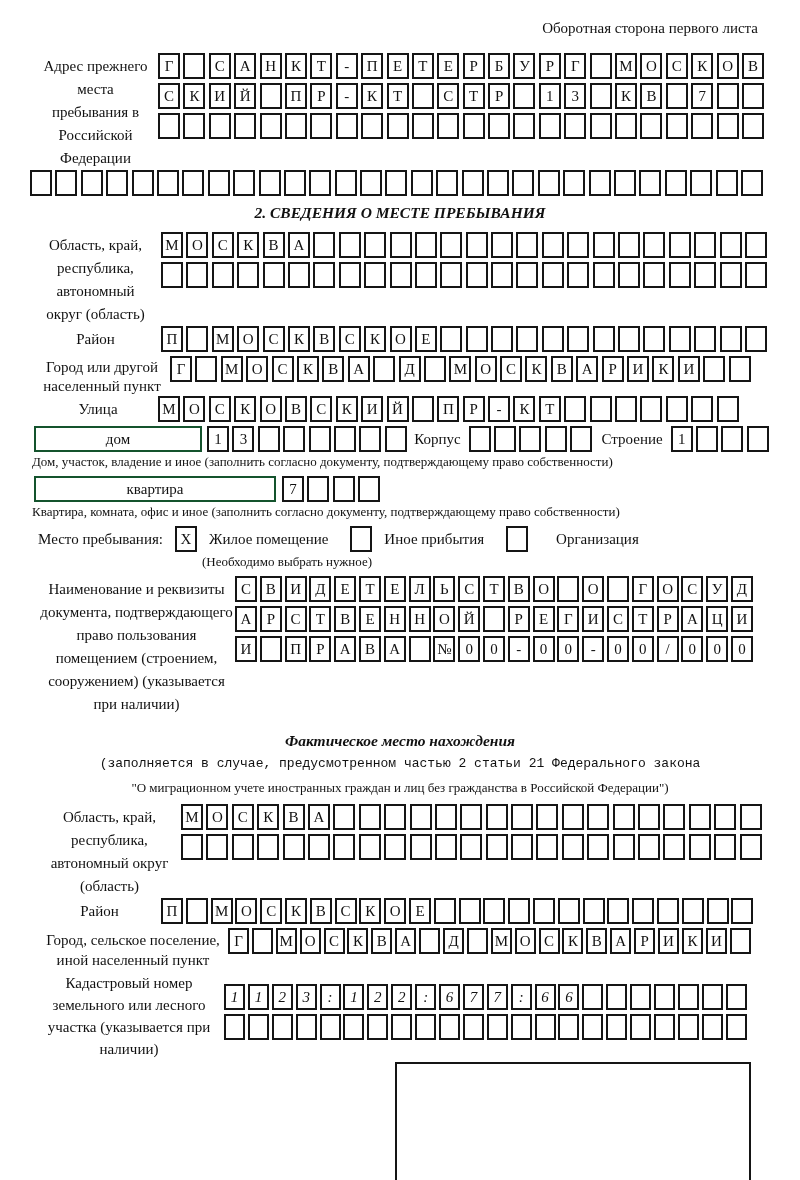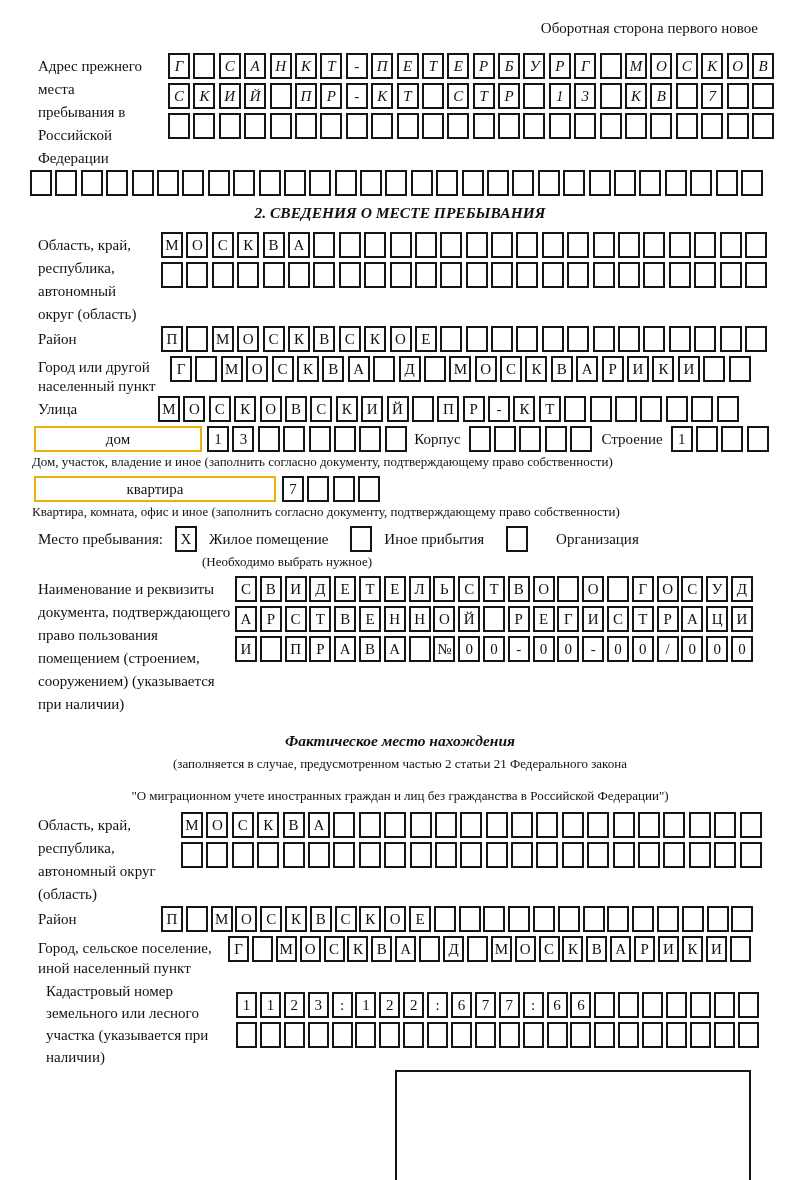--- a/index.html
+++ b/index.html
@@ -16,53 +16,53 @@
     display:inline-block;box-sizing:border-box;
     width:22px;height:26px;margin-right:3.4px;
     border:2px solid #151515;background:#fff;
     font-size:15px;line-height:22px;text-align:center;
     vertical-align:top;font-family:"Liberation Serif",serif;
   }
   .p248 .cell{margin-right:2.8px;}
   .p239 .cell{width:21px;margin-right:2.9px;}
   
   .frow{display:flex;align-items:flex-start;}
-  .flabel{flex:0 0 auto;font-size:15px;line-height:23px;padding-top:2px;}
+  .flabel{flex:0 0 auto;font-size:15px;line-height:23px;padding-top:2px;text-align:center;}
   .fcells{flex:0 0 auto;}
   .note{font-size:13px;text-align:center;margin:1px 0 6px 0;line-height:16px;}
   .note-left{font-size:13px;text-align:left;margin:0 0 6px 2px;line-height:16px;}
   .sec-title{font-size:15.5px;font-weight:bold;text-align:center;margin:8px 0 10px 0;font-style:italic;}
   .wbox{
     display:inline-block;box-sizing:border-box;height:26px;
-    border:2px solid #eab308;text-align:center;font-size:15px;line-height:22px;
+    border:2px solid #14532d;text-align:center;font-size:15px;line-height:22px;
     vertical-align:top;
   }
   .inline-lab{font-size:15px;line-height:26px;display:inline-block;vertical-align:top;}
   .chk{
     display:inline-block;box-sizing:border-box;width:22px;height:26px;
     border:2px solid #151515;font-size:15px;line-height:22px;text-align:center;
     vertical-align:top;
   }
   .stamp-box{
     box-sizing:border-box;border:2px solid #151515;background:#fff;
     width:356px;height:177px;margin-left:365px;margin-top:2px;
   }
   .mb2{margin-bottom:2px;}
   .pt14{padding-top:14px;}
 </style>
 </head>
 <body>
 
 <div class="page">
 
-  <div class="top-note">Оборотная сторона первого новое</div>
+  <div class="top-note">Оборотная сторона первого листа</div>
 
   <div class="frow">
     <div class="flabel" style="width:115px;margin-left:8px;">Адрес прежнего места пребывания в Российской Федерации</div>
-    <div class="fcells" style="margin-left:15px;font-style:italic;">
+    <div class="fcells" style="margin-left:5px;">
       <div class="cellrow"><span class="cell">Г</span><span class="cell"></span><span class="cell">С</span><span class="cell">А</span><span class="cell">Н</span><span class="cell">К</span><span class="cell">Т</span><span class="cell">-</span><span class="cell">П</span><span class="cell">Е</span><span class="cell">Т</span><span class="cell">Е</span><span class="cell">Р</span><span class="cell">Б</span><span class="cell">У</span><span class="cell">Р</span><span class="cell">Г</span><span class="cell"></span><span class="cell">М</span><span class="cell">О</span><span class="cell">С</span><span class="cell">К</span><span class="cell">О</span><span class="cell">В</span></div>
       <div class="cellrow"><span class="cell">С</span><span class="cell">К</span><span class="cell">И</span><span class="cell">Й</span><span class="cell"></span><span class="cell">П</span><span class="cell">Р</span><span class="cell">-</span><span class="cell">К</span><span class="cell">Т</span><span class="cell"></span><span class="cell">С</span><span class="cell">Т</span><span class="cell">Р</span><span class="cell"></span><span class="cell">1</span><span class="cell">3</span><span class="cell"></span><span class="cell">К</span><span class="cell">В</span><span class="cell"></span><span class="cell">7</span><span class="cell"></span><span class="cell"></span></div>
       <div class="cellrow"><span class="cell"></span><span class="cell"></span><span class="cell"></span><span class="cell"></span><span class="cell"></span><span class="cell"></span><span class="cell"></span><span class="cell"></span><span class="cell"></span><span class="cell"></span><span class="cell"></span><span class="cell"></span><span class="cell"></span><span class="cell"></span><span class="cell"></span><span class="cell"></span><span class="cell"></span><span class="cell"></span><span class="cell"></span><span class="cell"></span><span class="cell"></span><span class="cell"></span><span class="cell"></span><span class="cell"></span></div>
     </div>
   </div>
   <div class="cellrow"><span class="cell"></span><span class="cell"></span><span class="cell"></span><span class="cell"></span><span class="cell"></span><span class="cell"></span><span class="cell"></span><span class="cell"></span><span class="cell"></span><span class="cell"></span><span class="cell"></span><span class="cell"></span><span class="cell"></span><span class="cell"></span><span class="cell"></span><span class="cell"></span><span class="cell"></span><span class="cell"></span><span class="cell"></span><span class="cell"></span><span class="cell"></span><span class="cell"></span><span class="cell"></span><span class="cell"></span><span class="cell"></span><span class="cell"></span><span class="cell"></span><span class="cell"></span><span class="cell"></span></div>
 
   <div class="sec-title">2. СВЕДЕНИЯ О МЕСТЕ ПРЕБЫВАНИЯ</div>
 
   <div class="frow">
@@ -112,21 +112,21 @@
   <div class="frow p248" style="margin-top:4px;">
     <div class="flabel" style="width:197px;margin-left:8px;">Наименование и реквизиты документа, подтверждающего право пользования помещением (строением, сооружением) (указывается при наличии)</div>
     <div class="fcells" style="margin-left:0;">
       <div class="cellrow"><span class="cell">С</span><span class="cell">В</span><span class="cell">И</span><span class="cell">Д</span><span class="cell">Е</span><span class="cell">Т</span><span class="cell">Е</span><span class="cell">Л</span><span class="cell">Ь</span><span class="cell">С</span><span class="cell">Т</span><span class="cell">В</span><span class="cell">О</span><span class="cell"></span><span class="cell">О</span><span class="cell"></span><span class="cell">Г</span><span class="cell">О</span><span class="cell">С</span><span class="cell">У</span><span class="cell">Д</span></div>
       <div class="cellrow"><span class="cell">А</span><span class="cell">Р</span><span class="cell">С</span><span class="cell">Т</span><span class="cell">В</span><span class="cell">Е</span><span class="cell">Н</span><span class="cell">Н</span><span class="cell">О</span><span class="cell">Й</span><span class="cell"></span><span class="cell">Р</span><span class="cell">Е</span><span class="cell">Г</span><span class="cell">И</span><span class="cell">С</span><span class="cell">Т</span><span class="cell">Р</span><span class="cell">А</span><span class="cell">Ц</span><span class="cell">И</span></div>
       <div class="cellrow"><span class="cell">И</span><span class="cell"></span><span class="cell">П</span><span class="cell">Р</span><span class="cell">А</span><span class="cell">В</span><span class="cell">А</span><span class="cell"></span><span class="cell">№</span><span class="cell">0</span><span class="cell">0</span><span class="cell">-</span><span class="cell">0</span><span class="cell">0</span><span class="cell">-</span><span class="cell">0</span><span class="cell">0</span><span class="cell">/</span><span class="cell">0</span><span class="cell">0</span><span class="cell">0</span></div>
     </div>
   </div>
 
   <div class="sec-title" style="margin-top:16px;margin-bottom:6px;">Фактическое место нахождения</div>
-  <div class="note" style="margin-bottom:16px;">(заполняется в случае, предусмотренном частью 2 статьи 21 Федерального закона</div>
+  <div class="note" style="margin-bottom:8px;font-family:Liberation Mono, monospace;">(заполняется в случае, предусмотренном частью 2 статьи 21 Федерального закона</div>
   <div class="note" style="margin-bottom:8px;">"О миграционном учете иностранных граждан и лиц без гражданства в Российской Федерации")</div>
 
   <div class="frow">
     <div class="flabel" style="width:143px;margin-left:8px;">Область, край, республика, автономный округ (область)</div>
     <div class="fcells" style="margin-left:0;">
       <div class="cellrow"><span class="cell">М</span><span class="cell">О</span><span class="cell">С</span><span class="cell">К</span><span class="cell">В</span><span class="cell">А</span><span class="cell"></span><span class="cell"></span><span class="cell"></span><span class="cell"></span><span class="cell"></span><span class="cell"></span><span class="cell"></span><span class="cell"></span><span class="cell"></span><span class="cell"></span><span class="cell"></span><span class="cell"></span><span class="cell"></span><span class="cell"></span><span class="cell"></span><span class="cell"></span><span class="cell"></span></div>
       <div class="cellrow"><span class="cell"></span><span class="cell"></span><span class="cell"></span><span class="cell"></span><span class="cell"></span><span class="cell"></span><span class="cell"></span><span class="cell"></span><span class="cell"></span><span class="cell"></span><span class="cell"></span><span class="cell"></span><span class="cell"></span><span class="cell"></span><span class="cell"></span><span class="cell"></span><span class="cell"></span><span class="cell"></span><span class="cell"></span><span class="cell"></span><span class="cell"></span><span class="cell"></span><span class="cell"></span></div>
     </div>
   </div>
 
@@ -138,22 +138,22 @@
   </div>
 
   <div class="frow p239">
     <div class="flabel" style="width:190px;margin-left:8px;line-height:20px;">Город, сельское поселение, иной населенный пункт</div>
     <div class="fcells" style="margin-left:0;">
       <div class="cellrow"><span class="cell">Г</span><span class="cell"></span><span class="cell">М</span><span class="cell">О</span><span class="cell">С</span><span class="cell">К</span><span class="cell">В</span><span class="cell">А</span><span class="cell"></span><span class="cell">Д</span><span class="cell"></span><span class="cell">М</span><span class="cell">О</span><span class="cell">С</span><span class="cell">К</span><span class="cell">В</span><span class="cell">А</span><span class="cell">Р</span><span class="cell">И</span><span class="cell">К</span><span class="cell">И</span><span class="cell"></span></div>
     </div>
   </div>
 
   <div class="frow p239">
-    <div class="flabel" style="width:190px;margin-left:16px;line-height:22px;">Кадастровый номер земельного или лесного участка (указывается при наличии)</div>
-    <div class="fcells pt14" style="margin-left:0;">
+    <div class="flabel" style="width:190px;margin-left:4px;line-height:22px;">Кадастровый номер земельного или лесного участка (указывается при наличии)</div>
+    <div class="fcells pt14" style="margin-left:0;font-style:italic;">
       <div class="cellrow"><span class="cell">1</span><span class="cell">1</span><span class="cell">2</span><span class="cell">3</span><span class="cell">:</span><span class="cell">1</span><span class="cell">2</span><span class="cell">2</span><span class="cell">:</span><span class="cell">6</span><span class="cell">7</span><span class="cell">7</span><span class="cell">:</span><span class="cell">6</span><span class="cell">6</span><span class="cell"></span><span class="cell"></span><span class="cell"></span><span class="cell"></span><span class="cell"></span><span class="cell"></span><span class="cell"></span></div>
       <div class="cellrow"><span class="cell"></span><span class="cell"></span><span class="cell"></span><span class="cell"></span><span class="cell"></span><span class="cell"></span><span class="cell"></span><span class="cell"></span><span class="cell"></span><span class="cell"></span><span class="cell"></span><span class="cell"></span><span class="cell"></span><span class="cell"></span><span class="cell"></span><span class="cell"></span><span class="cell"></span><span class="cell"></span><span class="cell"></span><span class="cell"></span><span class="cell"></span><span class="cell"></span></div>
     </div>
   </div>
 
   <div class="stamp-box"></div>
 
 </div>
 
 </body></html>

